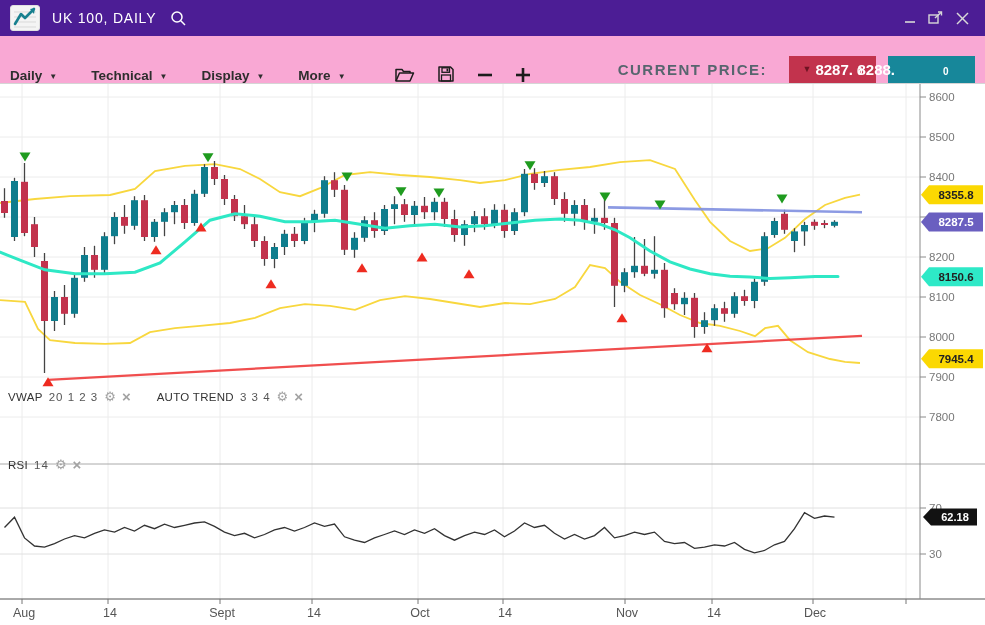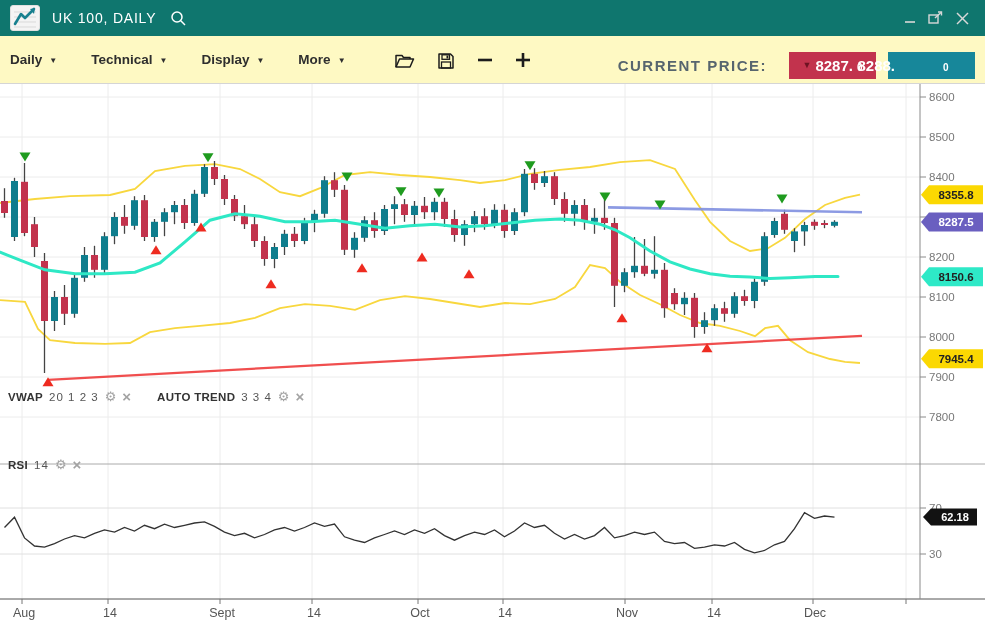--- a/index.html
+++ b/index.html
@@ -1,47 +1,47 @@
 <!DOCTYPE html>
 <html><head>
 <meta charset="utf-8">
 <style>
   html,body{margin:0;padding:0;background:#e9e9e9;}
   .app{position:relative;width:985px;height:625px;background:#fff;overflow:hidden;
        font-family:"Liberation Sans",sans-serif;-webkit-font-smoothing:antialiased;}
   
-  .titlebar{position:absolute;left:0;top:0;width:985px;height:36px;background:#0f766e;
+  .titlebar{position:absolute;left:0;top:0;width:985px;height:36px;background:#4c1d95;
             display:flex;align-items:center;padding:0 10px;box-sizing:border-box;text-align:center;}
   .logo{width:30px;height:26px;margin-right:12px;flex:0 0 auto;}
   .tb-title{color:#fff;font-size:14px;letter-spacing:.8px;font-weight:400;}
   .tb-search{margin-left:14px;display:flex;align-items:center;cursor:pointer;}
   .tb-spacer{flex:1;}
   .winbtn{width:26px;height:22px;display:flex;align-items:center;justify-content:center;cursor:pointer;}
   
-  .toolbar{position:absolute;left:0;top:36px;width:985px;height:48px;background:#fef9c3;
-           border-bottom:1px solid #d5d5d5;display:flex;align-items:flex-start;
-           padding:16px 10px;box-sizing:border-box;}
+  .toolbar{position:absolute;left:0;top:36px;width:985px;height:48px;background:#f9a8d4;
+           border-bottom:1px solid #d5d5d5;display:flex;align-items:flex-end;
+           padding:0 10px;box-sizing:border-box;}
   .menu{display:flex;align-items:center;gap:7px;margin-right:34px;cursor:pointer;}
   .menu .mlabel{font-size:13.5px;font-weight:700;color:#2e2e2e;}
   .menu .caret{font-size:8px;color:#2e2e2e;transform:translateY(1px);}
   .icon-btn{margin-right:22px;display:flex;align-items:center;cursor:pointer;}
   .cp-wrap{margin-left:auto;display:flex;align-items:center;}
   .cp-label{font-size:15px;font-weight:700;color:#57656e;letter-spacing:1.5px;margin-right:22px;}
   .price-badge{width:87px;height:27px;display:flex;align-items:center;justify-content:center;
                gap:4px;color:#fff;cursor:pointer;}
   .price-badge.bid{background:#c2334d;margin-right:12px;}
   .price-badge.ask{background:#17879a;gap:48px;}
   .pb-int{font-size:15px;font-weight:700;}
   .pb-dec{font-size:10px;font-weight:700;transform:translateY(2px);}
   .pb-arrow{font-size:9px;line-height:1;}
   .pb-arrow.down{color:#6e1322;}
   .pb-arrow.up{color:#063f47;}
   
   .ind-row{position:absolute;display:flex;align-items:center;gap:6px;font-size:11.5px;color:#555;z-index:5;}
-  .ind-name{font-weight:700;color:#333;letter-spacing:.3px;}
+  .ind-name{font-weight:400;color:#333;letter-spacing:.3px;}
   .ind-params{color:#555;letter-spacing:1px;}
   .ind-gear{color:#a3a3a3;font-size:13px;cursor:pointer;line-height:1;}
   .ind-close{color:#a3a3a3;font-size:15px;font-weight:700;cursor:pointer;line-height:1;}
   .ind-gap{width:14px;}
   #chart-svg{position:absolute;left:0;top:84px;}
 </style>
 </head>
 <body>
 
 <div class="app">

